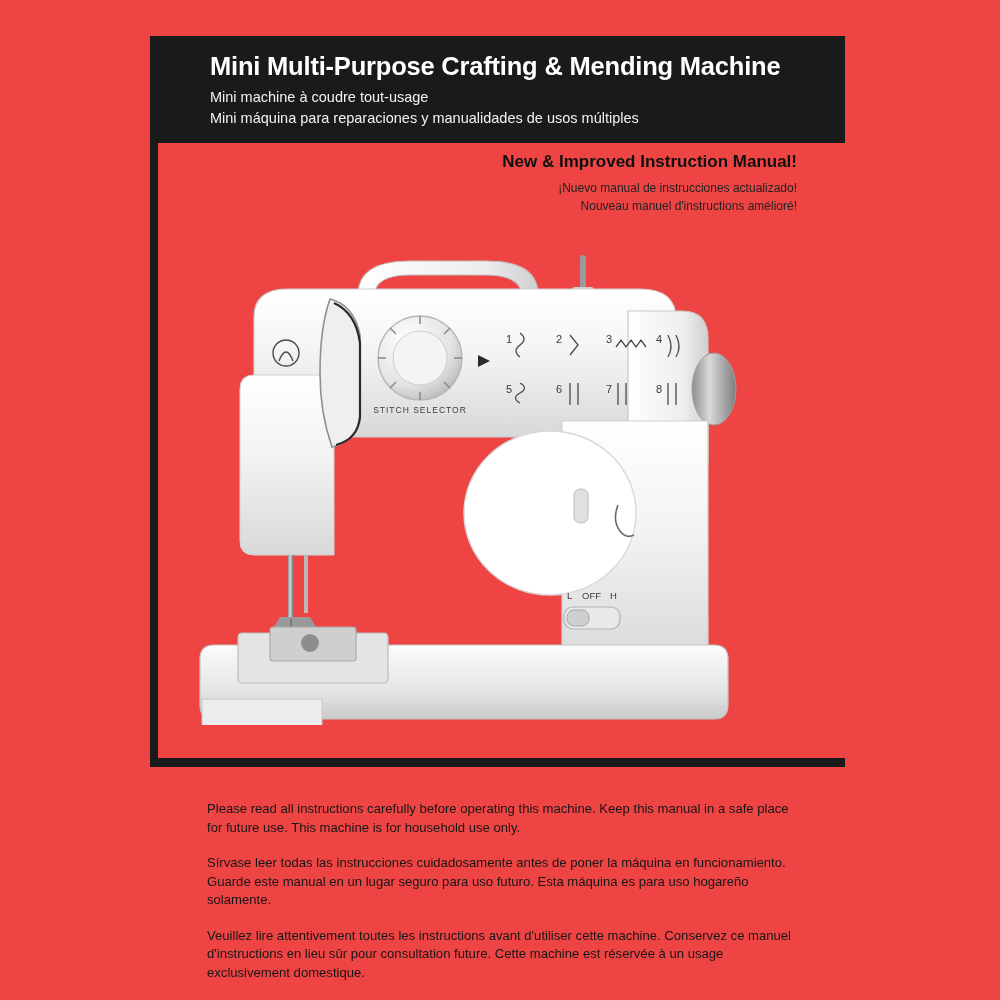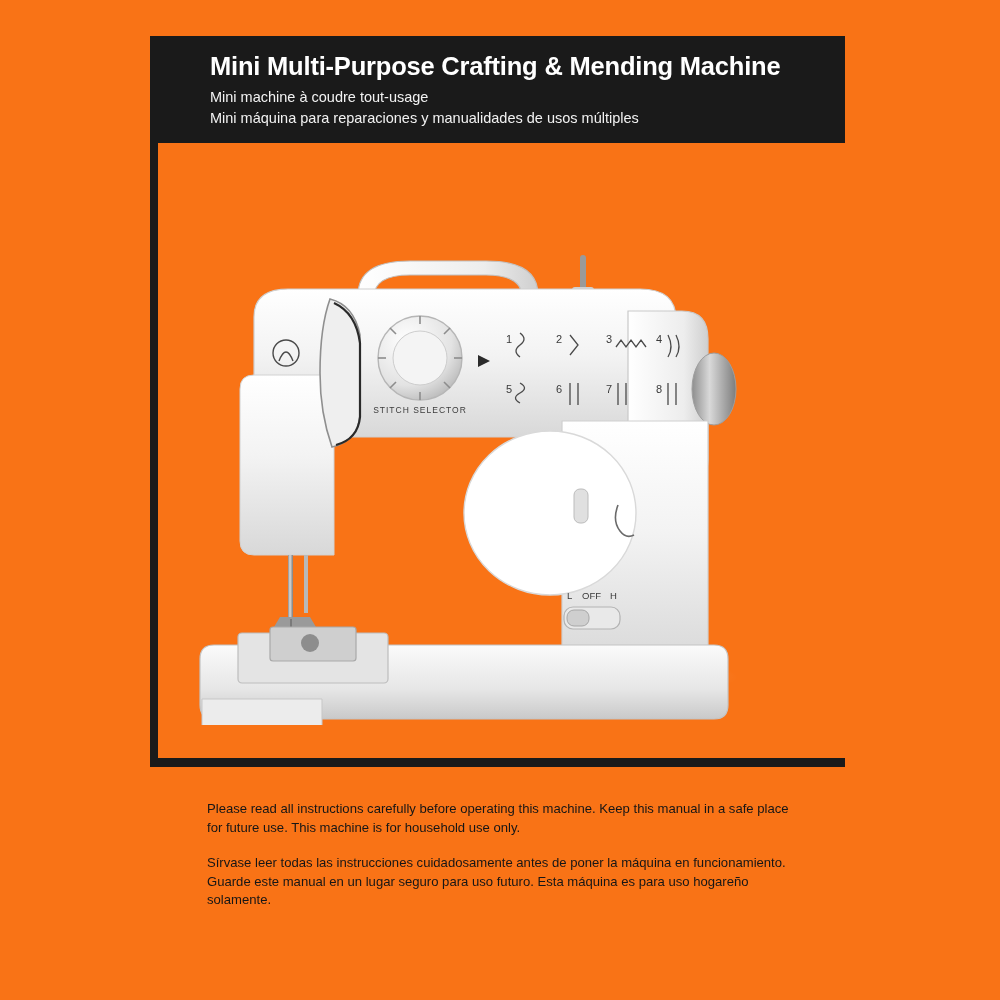--- a/index.html
+++ b/index.html
@@ -12,21 +12,21 @@
   }
   body {
     font-family: "Liberation Sans", sans-serif;
     -webkit-font-smoothing: antialiased;
   }
 
   .page {
     position: relative;
     width: 1000px;
     height: 1000px;
-    background: #f97316;
+    background: #ef4444;
   }
 
   
   .spine {
     position: absolute;
     left: 150px;
     top: 36px;
     width: 8px;
     height: 730px;
     background: #1a1a1a;
@@ -132,20 +132,25 @@
 <div class="page">
 
   <div class="spine"></div>
 
   <div class="title-band">
     <div class="title-main">Mini Multi-Purpose Crafting &amp; Mending Machine</div>
     <div class="title-sub">Mini machine à coudre tout-usage</div>
     <div class="title-sub">Mini máquina para reparaciones y manualidades de usos múltiples</div>
   </div>
 
+  <div class="subhead">
+    <div class="subhead-main">New &amp; Improved Instruction Manual!</div>
+    <div class="subhead-line">¡Nuevo manual de instrucciones actualizado!</div>
+    <div class="subhead-line">Nouveau manuel d'instructions amélioré!</div>
+  </div>
 
   <div class="photo-area">
     <div class="machine-wrap">
       <svg width="687" height="500" viewBox="0 0 687 500" xmlns="http://www.w3.org/2000/svg">
         <defs>
           <linearGradient id="bodyG" x1="0" y1="0" x2="0" y2="1">
             <stop offset="0%" stop-color="#ffffff"></stop>
             <stop offset="45%" stop-color="#f3f3f3"></stop>
             <stop offset="100%" stop-color="#d8d8d8"></stop>
           </linearGradient>
@@ -262,15 +267,16 @@
         </g>
       </svg>
     </div>
   </div>
 
   <div class="bottom-rule"></div>
 
   <div class="footer">
     <p>Please read all instructions carefully before operating this machine. Keep this manual in a safe place for future use. This machine is for household use only.</p>
     <p>Sírvase leer todas las instrucciones cuidadosamente antes de poner la máquina en funcionamiento. Guarde este manual en un lugar seguro para uso futuro. Esta máquina es para uso hogareño solamente.</p>
+    <p>Veuillez lire attentivement toutes les instructions avant d'utiliser cette machine. Conservez ce manuel d'instructions en lieu sûr pour consultation future. Cette machine est réservée à un usage exclusivement domestique.</p>
   </div>
 
 </div>
 
 </body></html>

